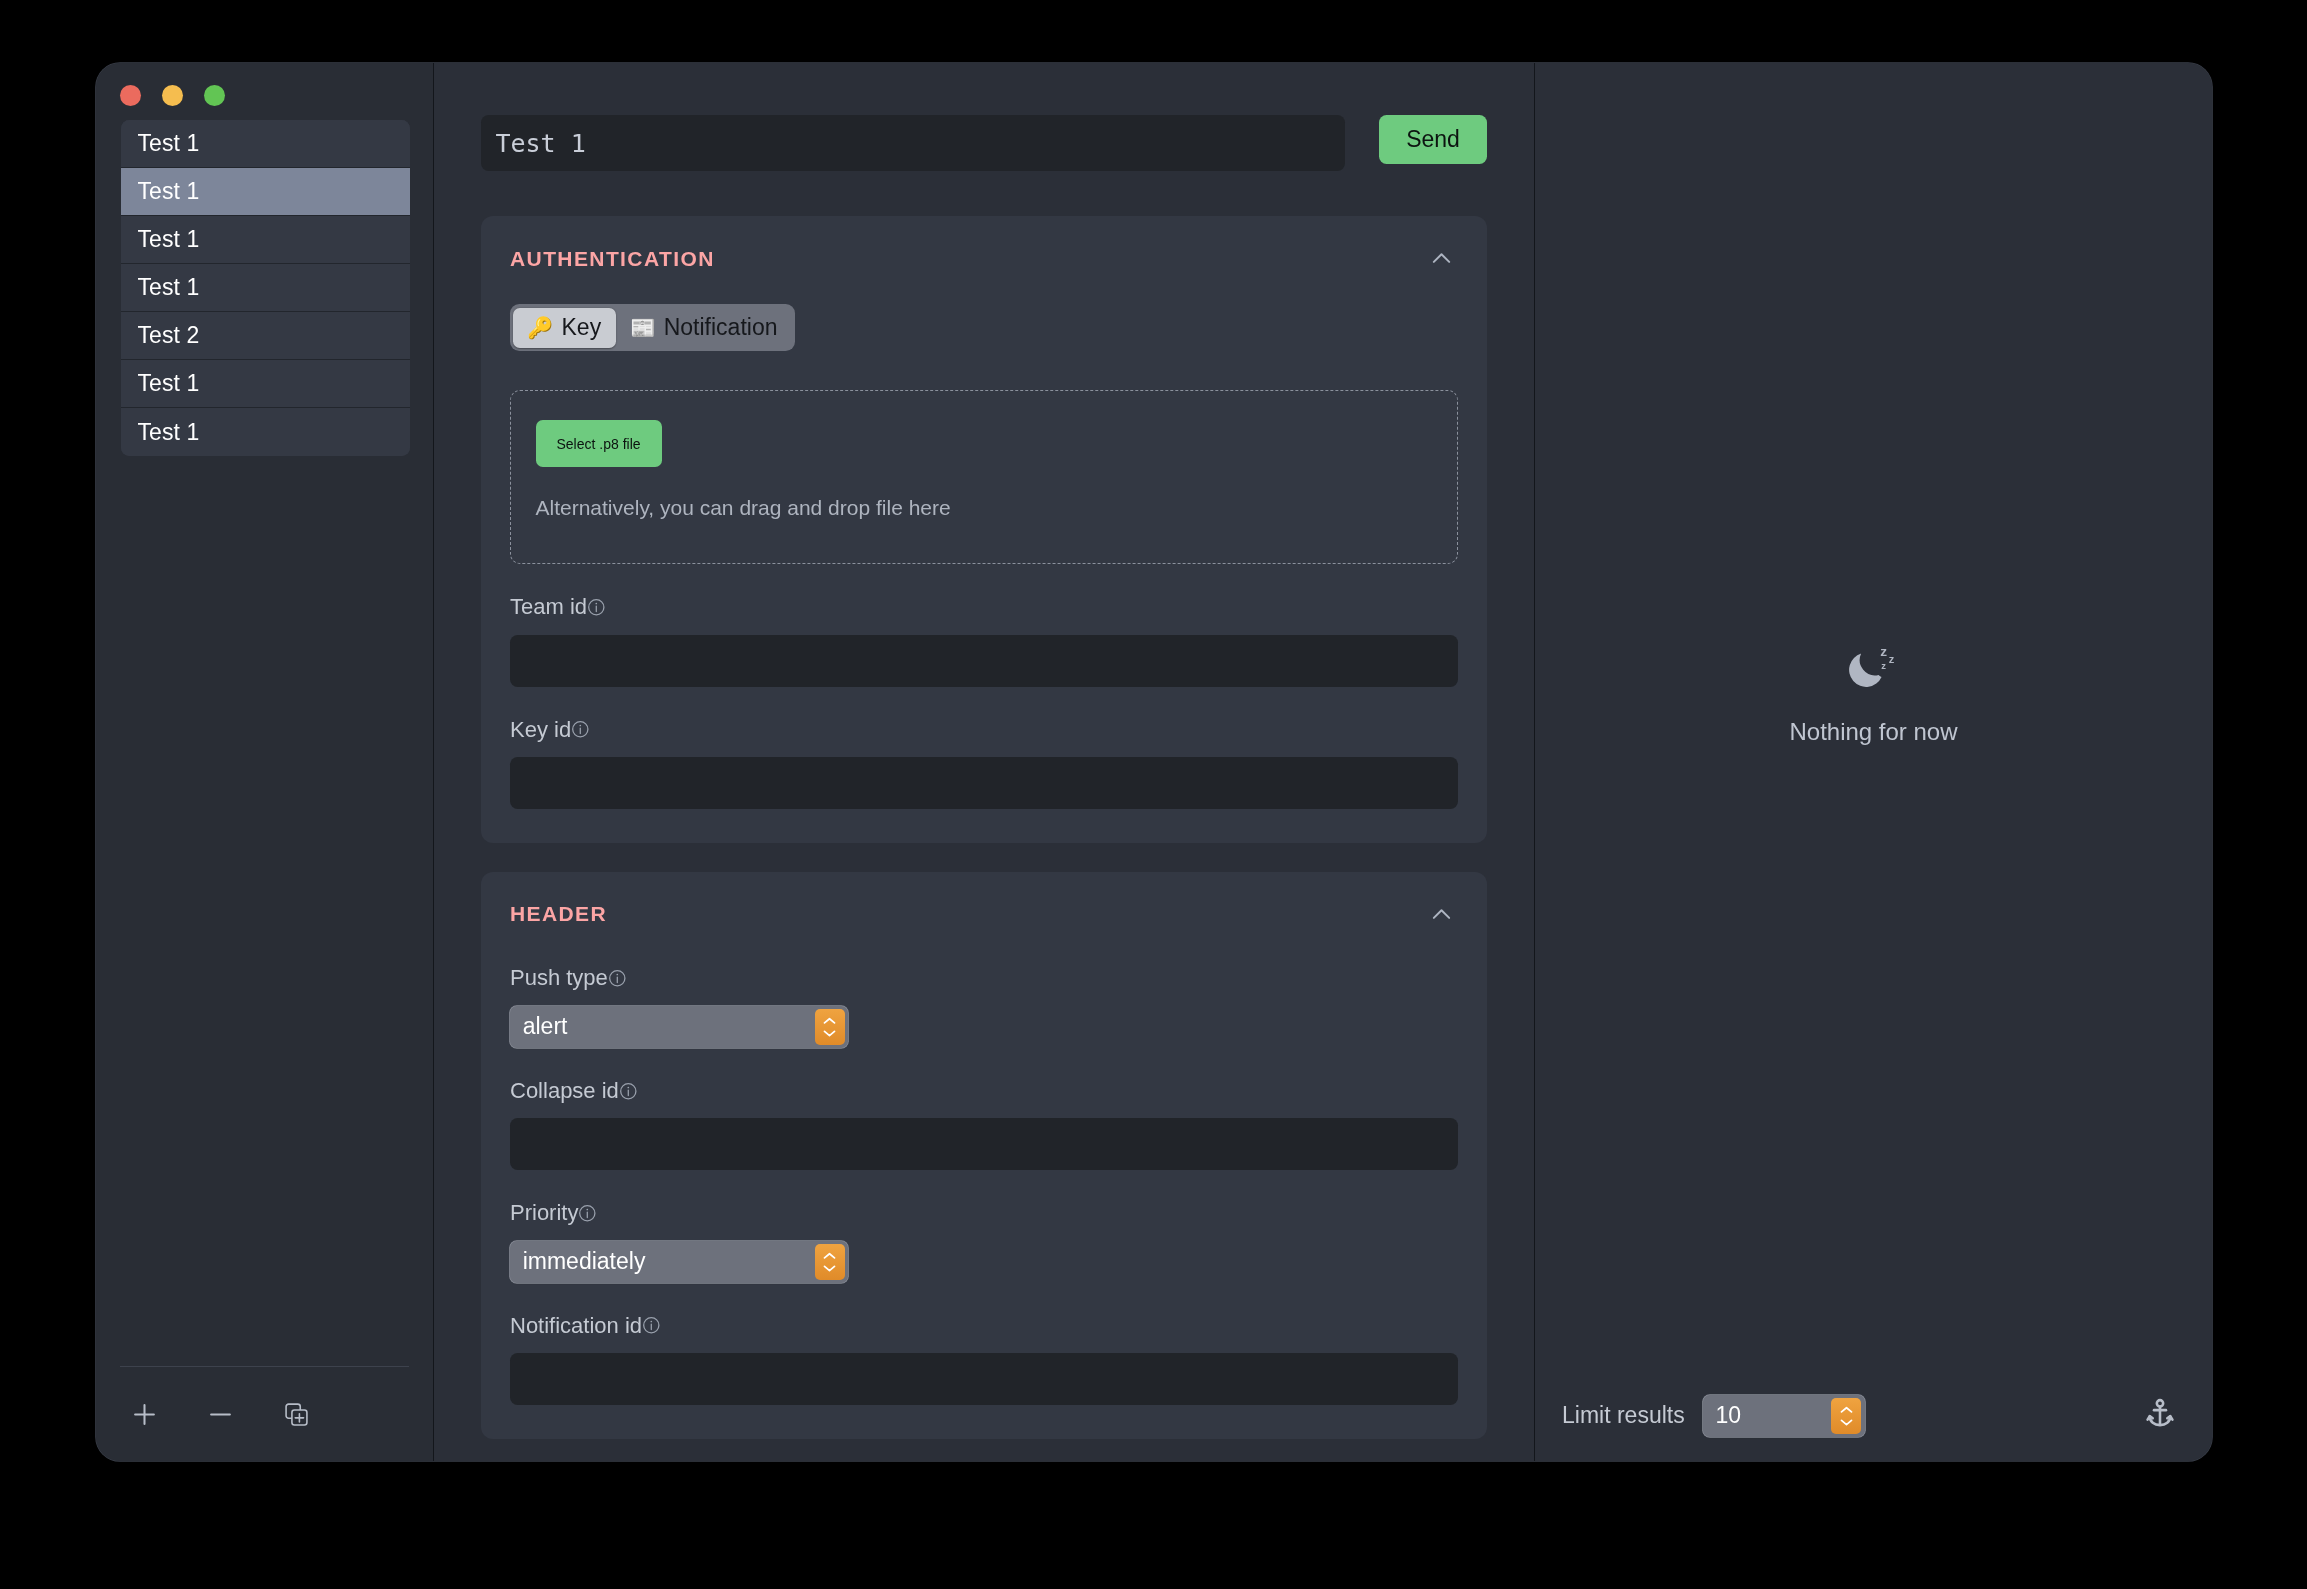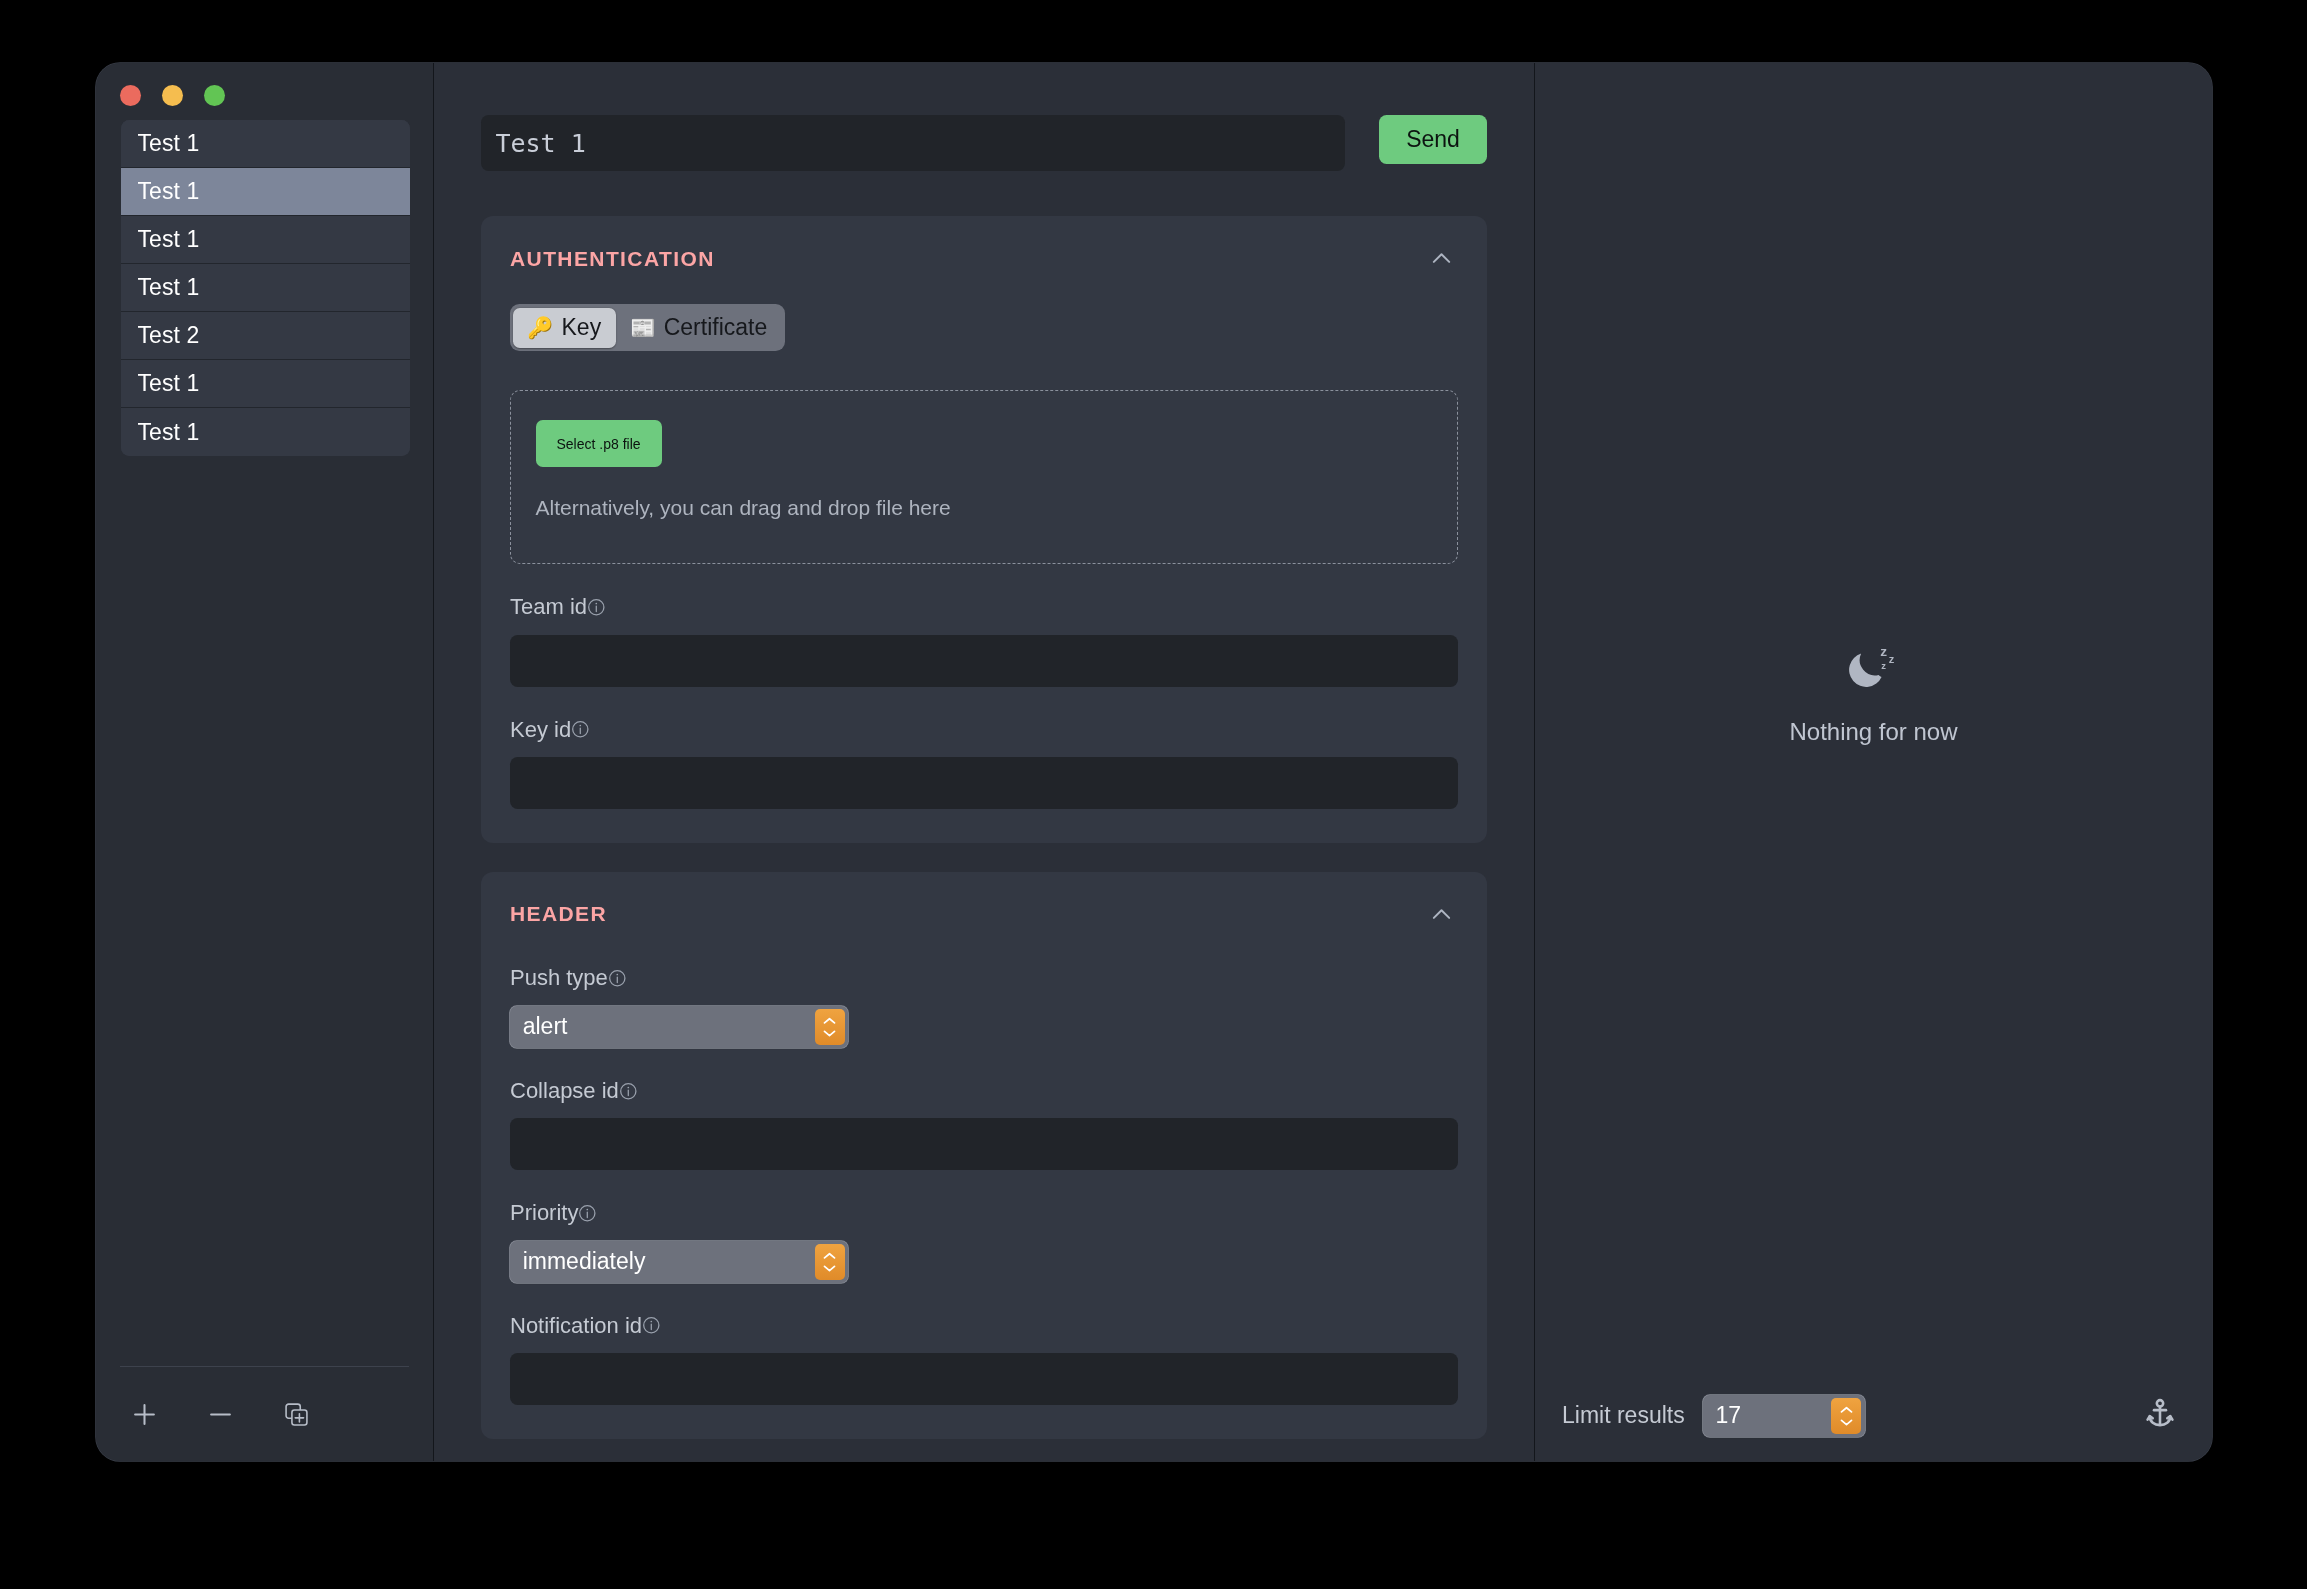--- a/index.html
+++ b/index.html
@@ -390,21 +390,21 @@
           </div>
         </div>
 
         <div id="auth-segmented">
           <div class="segment active">
             <span class="emoji">🔑</span>
             <span>Key</span>
           </div>
           <div class="segment">
             <span class="emoji">📰</span>
-            <span>Certificate</span>
+            <span>Notification</span>
           </div>
         </div>
 
         <div id="dropzone">
           <button id="select-p8-button">Select .p8 file</button>
           <div id="dropzone-hint">Alternatively, you can drag and drop file here</div>
         </div>
 
         <div class="field-block">
           <div class="field-label-row">
@@ -535,21 +535,21 @@
           <text x="55" y="30" font-family="Liberation Sans, sans-serif" font-size="13" font-weight="bold" fill="currentColor">z</text>
           <text x="46" y="38" font-family="Liberation Sans, sans-serif" font-size="11" font-weight="bold" fill="currentColor">z</text>
         </svg>
       </div>
       <div id="empty-state-label">Nothing for now</div>
     </div>
 
     <div id="results-bar">
       <span id="limit-results-label">Limit results</span>
       <div class="mac-select" id="limit-results-select">
-        <span>17</span>
+        <span>10</span>
         <span class="stepper">
           <svg width="15" height="9.3" viewBox="0 0 18 11" fill="none" stroke="#ffffff" stroke-width="2.1" stroke-linecap="round" stroke-linejoin="round">
             <polyline points="3,7 9,2 15,7"></polyline>
           </svg>
           <svg width="15" height="9.3" viewBox="0 0 18 11" fill="none" stroke="#ffffff" stroke-width="2.1" stroke-linecap="round" stroke-linejoin="round">
             <polyline points="3,4 9,9 15,4"></polyline>
           </svg>
         </span>
       </div>
       <div id="anchor-icon">

